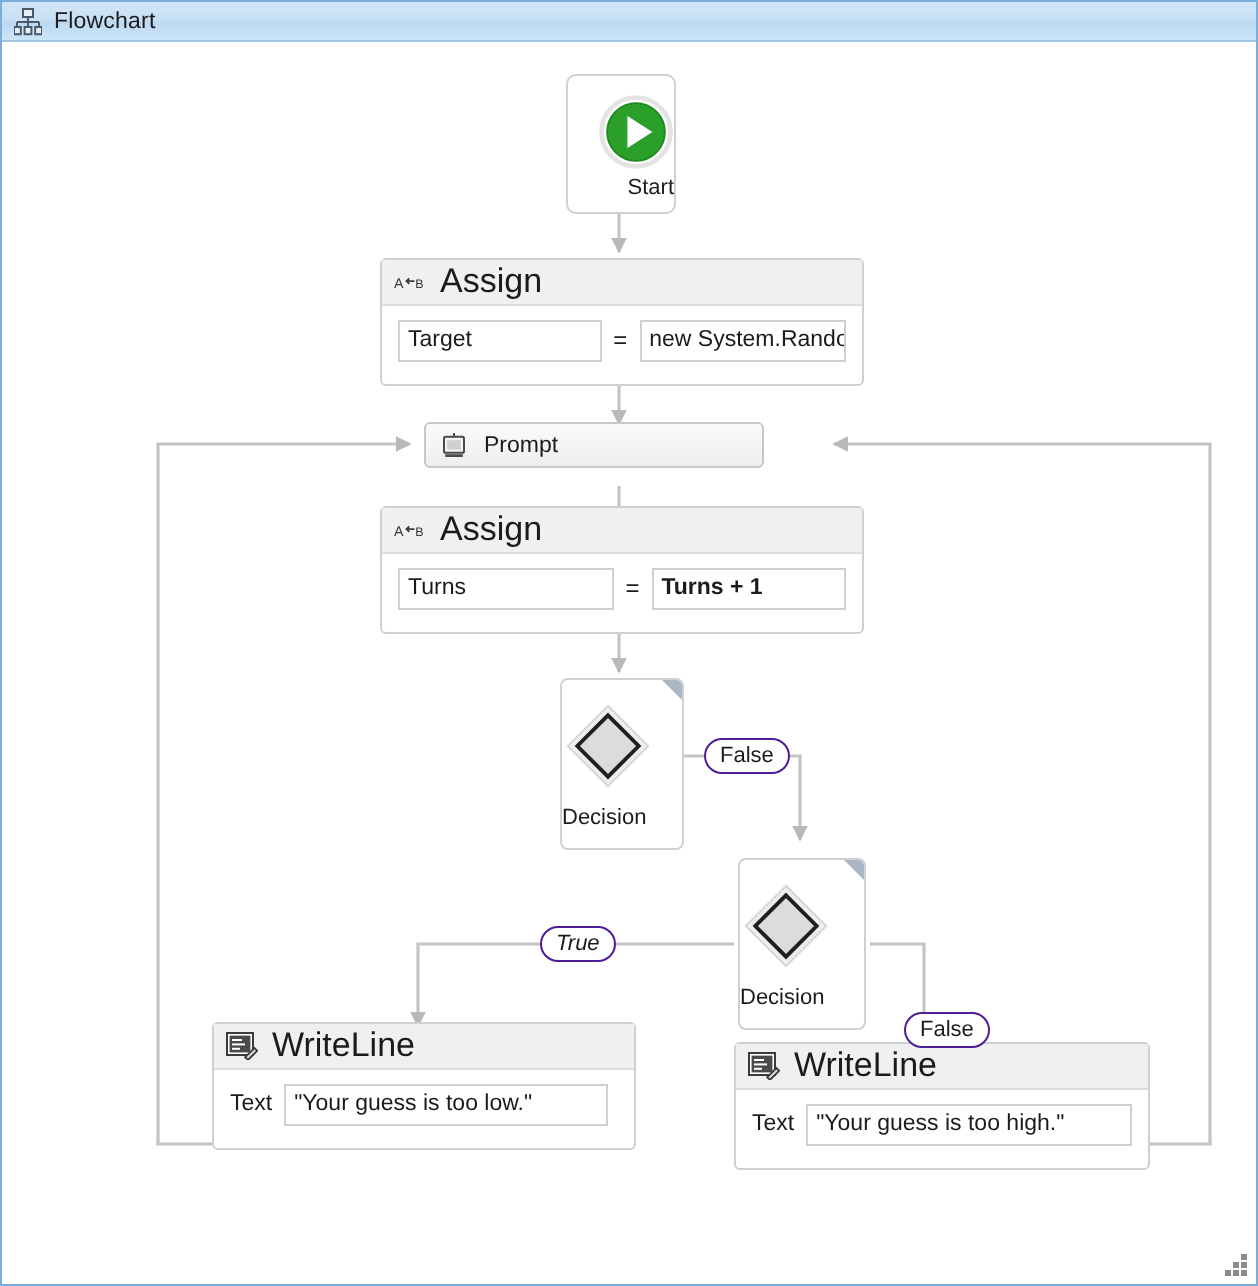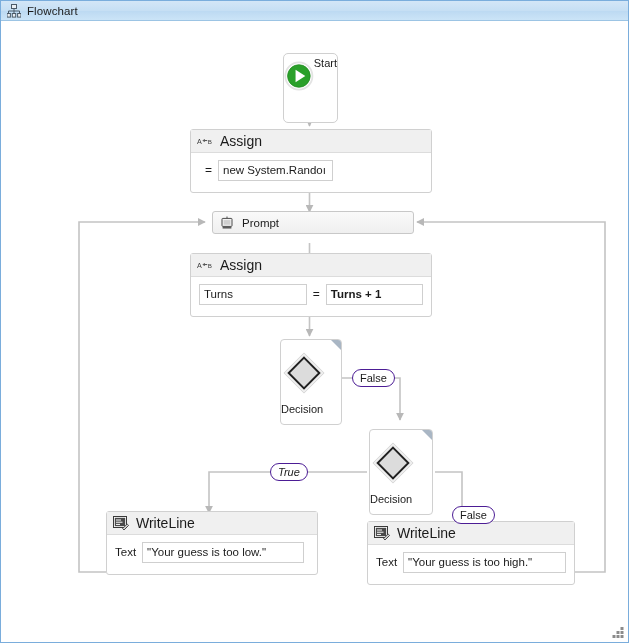--- a/index.html
+++ b/index.html
@@ -84,24 +84,23 @@
     background: #ffffff;
     border: 1px solid #d0d0d0;
     border-radius: 3px;
     box-shadow: 0 0 0 0 rgba(0,0,0,0);
   }
 
   
   .node-start {
     border-radius: 5px;
     display: flex;
-    flex-direction: row;
-    align-items: flex-start;
+    flex-direction: column;
+    align-items: flex-end;
     justify-content: center;
-    margin-top: 16px;
   }
   .start-circle {
     width: 38px; height: 38px;
     margin-top: 3px;
   }
   .start-label {
     font-size: 11px;
     color: #1b1b1b;
     margin-top: 3px;
     line-height: 12px;
@@ -117,21 +116,21 @@
     align-items: center;
     padding-left: 6px;
   }
   .act-header .act-icon {
     width: 16px; height: 14px;
     flex: 0 0 auto;
     margin-right: 7px;
     display: block;
   }
   .act-header .act-title {
-    font-size: 14px;
+    font-size: 17px;
     color: #1b1b1b;
     line-height: 14px;
     text-align: center;
   }
   .act-body {
     display: flex;
     align-items: center;
     padding: 7px 8px 8px 8px;
   }
 
@@ -295,26 +294,27 @@
     <div class="node" style="left:189px; top:108px; width:242px; height:64px;">
       <div class="act-header">
         <svg class="act-icon" viewBox="0 0 18 12">
           <text x="0" y="9.5" font-family="'Liberation Sans', sans-serif" font-size="8" fill="#3a3a3a">A</text>
           <path d="M 11.5 5.5 L 7.2 5.5 M 8.6 3.9 L 7.0 5.5 L 8.6 7.1" stroke="#3a3a3a" stroke-width="1" fill="none"></path>
           <text x="12" y="9.5" font-family="'Liberation Sans', sans-serif" font-size="7" fill="#3a3a3a">B</text>
         </svg>
         <span class="act-title">Assign</span>
       </div>
       <div class="act-body">
+        <div class="field" style="width:113px;">Target</div>
         <span class="eq-sign">=</span>
         <div class="field" style="width:115px;">new System.Randoı</div>
       </div>
     </div>
 
-    <div class="node node-prompt" style="left:211px; top:190px; width:202px; height:23px;">
+    <div class="node node-prompt" style="left:211px; top:190px; width:170px; height:23px;">
       <svg class="p-icon" viewBox="0 0 14 14">
         <line x1="7" y1="0.5" x2="7" y2="2.4" stroke="#4b4b4b" stroke-width="1"></line>
         <rect x="2" y="2.4" width="10" height="8" rx="0.8" fill="#f2f2f2" stroke="#4b4b4b" stroke-width="1"></rect>
         <rect x="3.6" y="4.1" width="6.8" height="4.6" fill="#cfcfcf"></rect>
         <line x1="2.6" y1="11.8" x2="11.4" y2="11.8" stroke="#4b4b4b" stroke-width="1.4"></line>
       </svg>
       <span class="p-title">Prompt</span>
     </div>
 
     <div class="node" style="left:189px; top:232px; width:242px; height:64px;">

